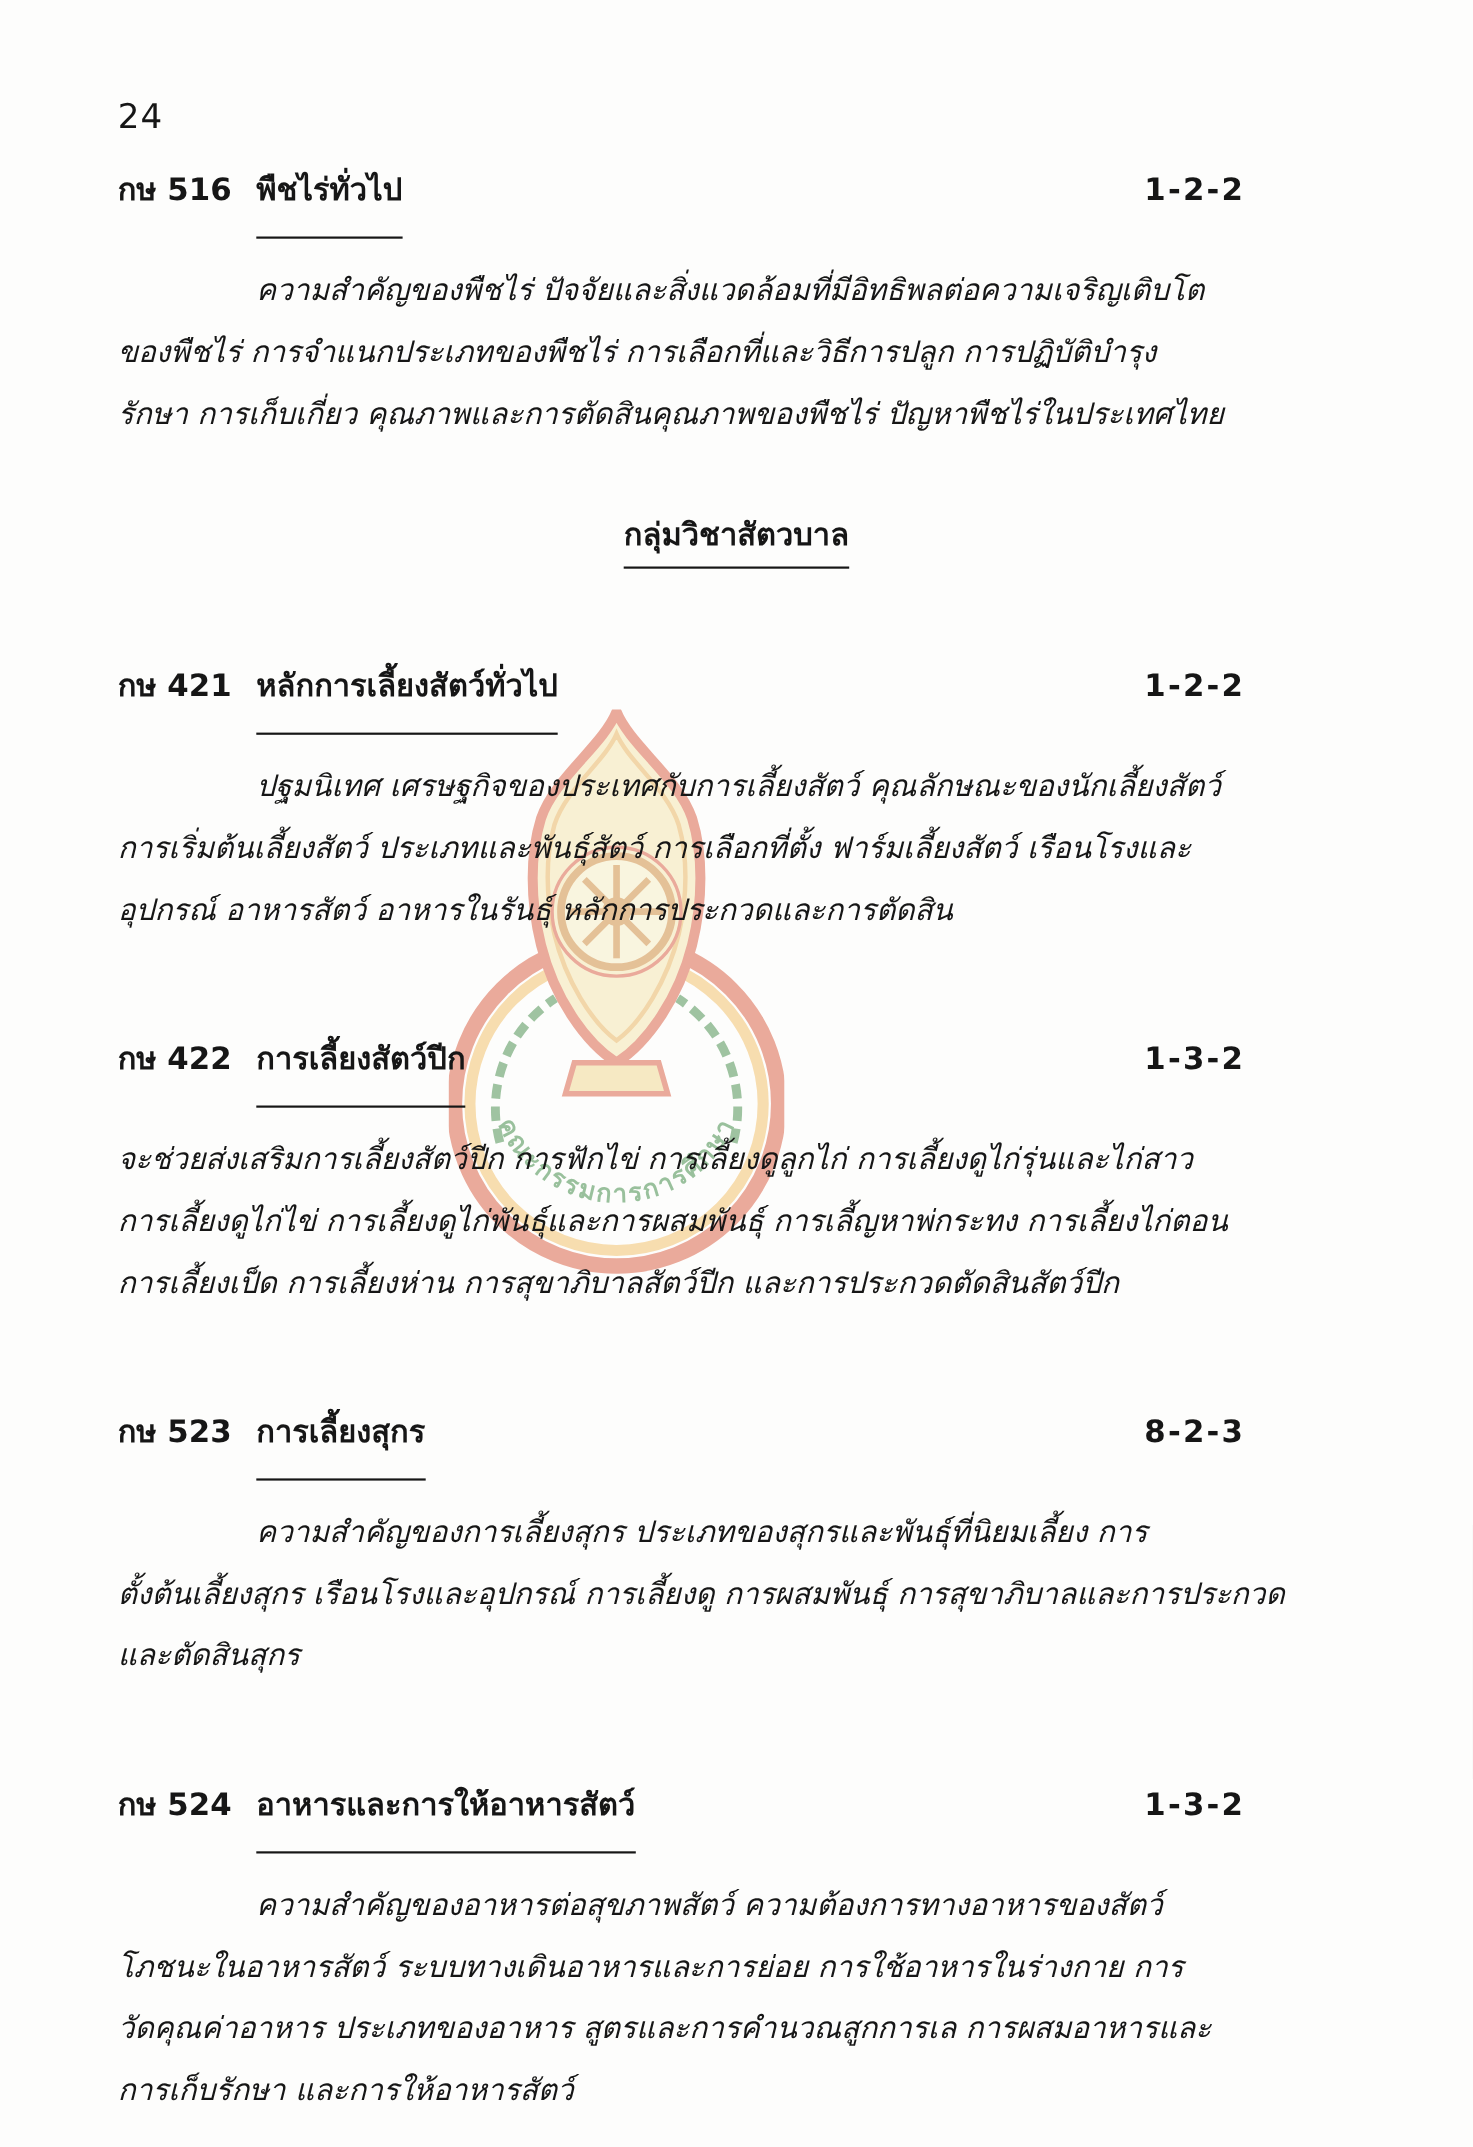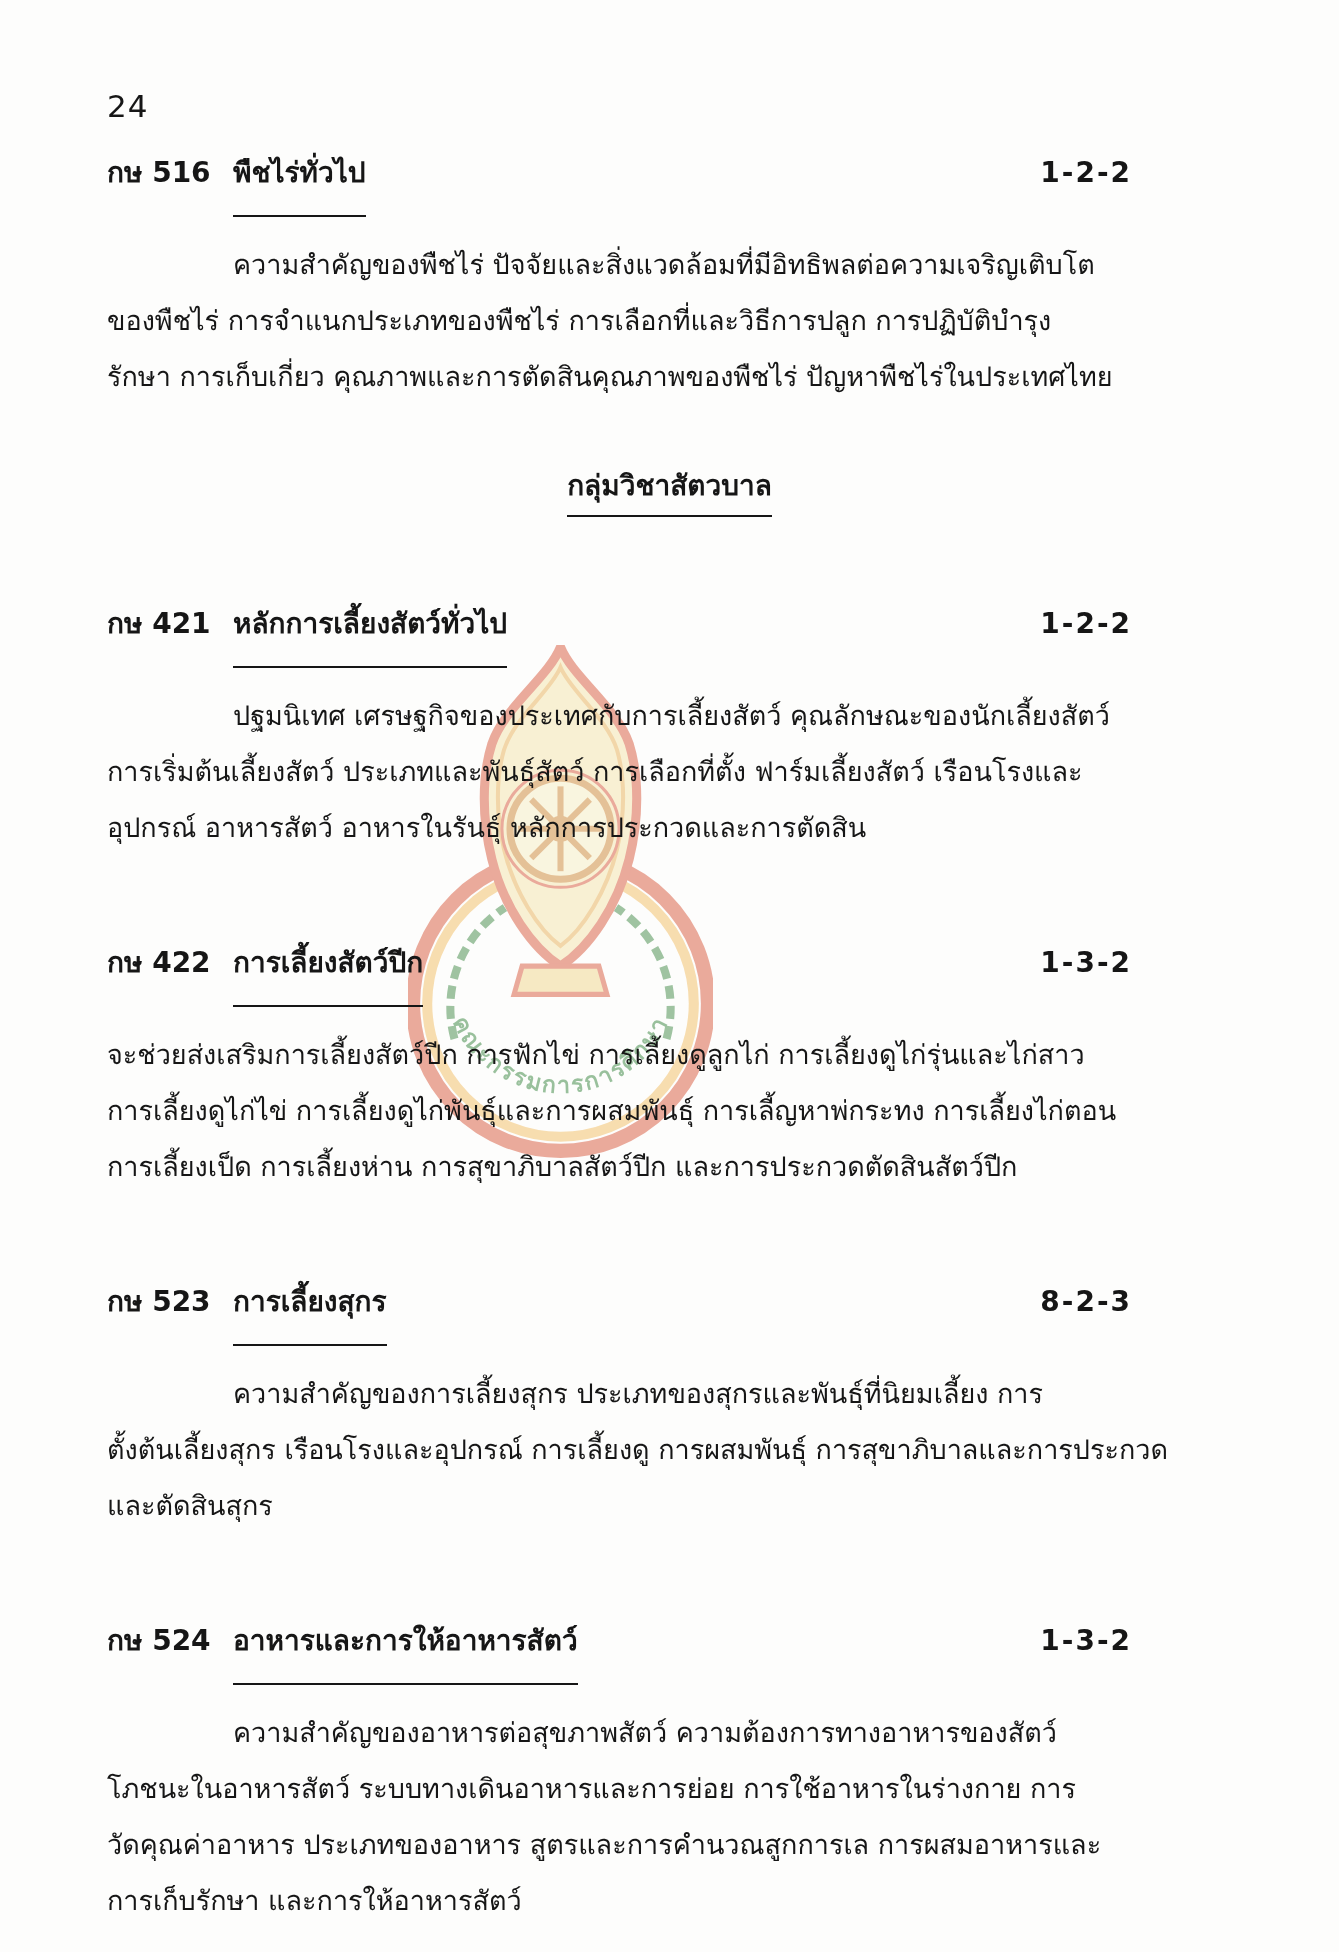--- a/index.html
+++ b/index.html
@@ -48,21 +48,21 @@
     white-space: nowrap;
   }
   .course-credits {
     margin-left: auto;
     margin-right: 100px;
     font-weight: 600;
     letter-spacing: 2px;
     white-space: nowrap;
   }
   .desc { font-size: 27px; font-weight: 500; }
-  .desc-line { line-height: 56px; white-space: nowrap; }
+  .desc-line { line-height: 56px; white-space: nowrap; font-style: italic; }
   .desc-line.first { padding-left: 126px; }
   .group-heading-wrap {
     text-align: center;
     margin-top: 58px;
     margin-bottom: 46px;
   }
   .group-heading {
     display: inline-block;
     font-size: 28px;
     font-weight: 600;

